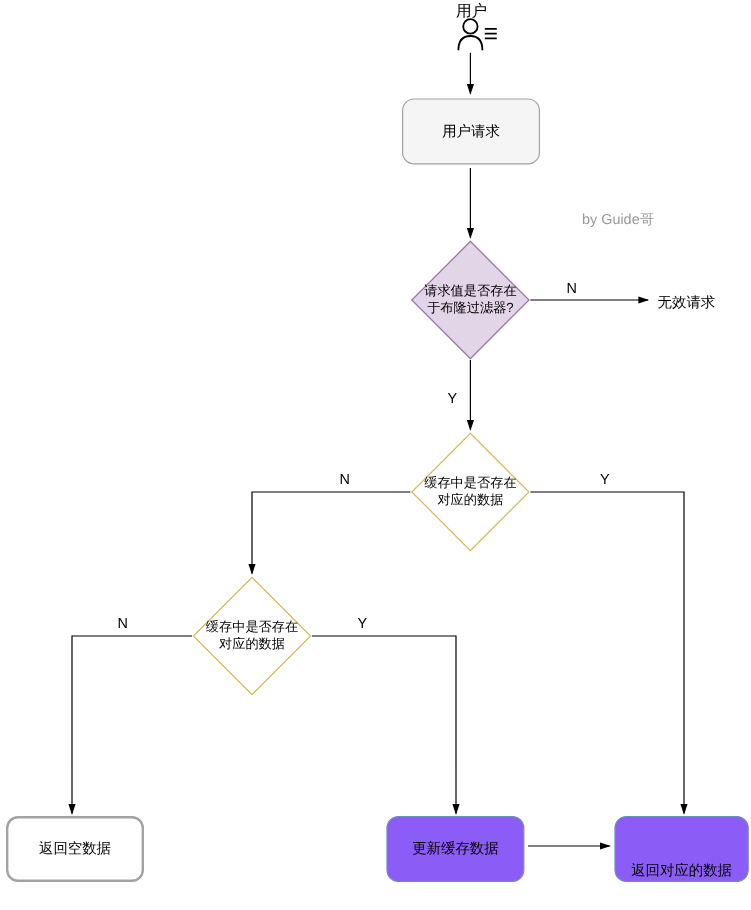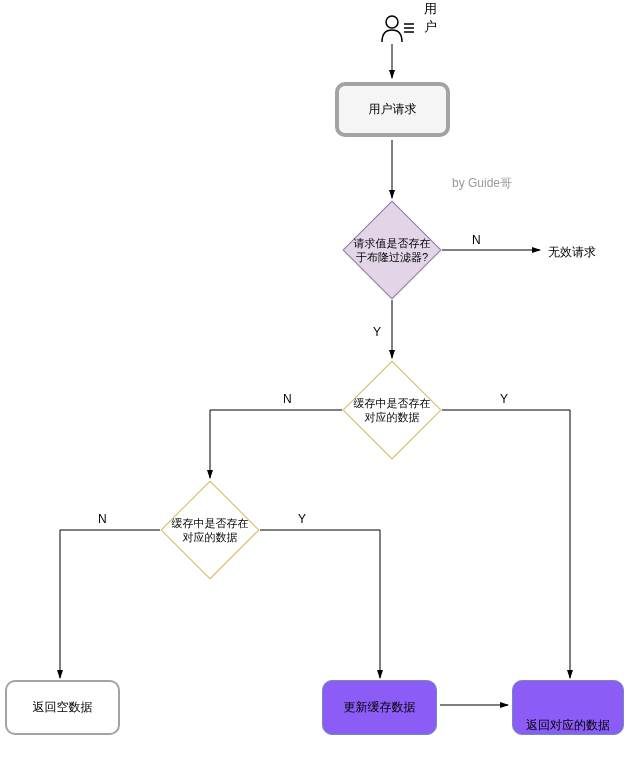--- a/index.html
+++ b/index.html
@@ -19,21 +19,21 @@
       font-size: 12px;
       line-height: 1.3;
     }
     .rect-node {
       border: 2px solid #a3a3a3;
       border-radius: 10px;
       background: #fff;
     }
     .rect-gray {
       background: #f5f5f5;
-      border: 4px solid #a3a3a3;
+      border: 1px solid #a3a3a3;
     }
     .rect-blue {
       background: #8b5cf6;
       border: 1px solid #6c8ebf;
     }
     .diamond {
       width: 100px;
       height: 100px;
       position: absolute;
     }
@@ -66,38 +66,39 @@
       padding: 0 8px;
     }
     .label {
       position: absolute;
       font-size: 12px;
     }
     .credit {
       position: absolute;
       font-size: 12px;
       color: #999;
+      margin-left: 33px;
     }
     svg.connector {
       position: absolute;
       top: 0;
       left: 0;
       width: 626px;
       height: 758px;
       pointer-events: none;
     }
     .user-icon {
       position: absolute;
     }
   </style>
 </head>
 <body>
 
 <div class="user-icon" style="left:380px;top:2px;">
-  <div class="label" style="left:0px;top:-2px;font-size:13px;margin-left:44px;">用户</div>
+  <div class="label" style="left:0px;top:-2px;font-size:13px;">用户</div>
   <svg width="40" height="40" viewBox="0 0 40 40">
     <circle cx="12" cy="20" r="6" fill="none" stroke="#000" stroke-width="1.5"></circle>
     <path d="M 2 40 Q 2 28 12 28 Q 22 28 22 40" fill="none" stroke="#000" stroke-width="1.5"></path>
     <line x1="24" y1="22" x2="34" y2="22" stroke="#000" stroke-width="1.5"></line>
     <line x1="24" y1="26" x2="34" y2="26" stroke="#000" stroke-width="1.5"></line>
     <line x1="24" y1="30" x2="34" y2="30" stroke="#000" stroke-width="1.5"></line>
   </svg>
 </div>
 
 <svg class="connector">

